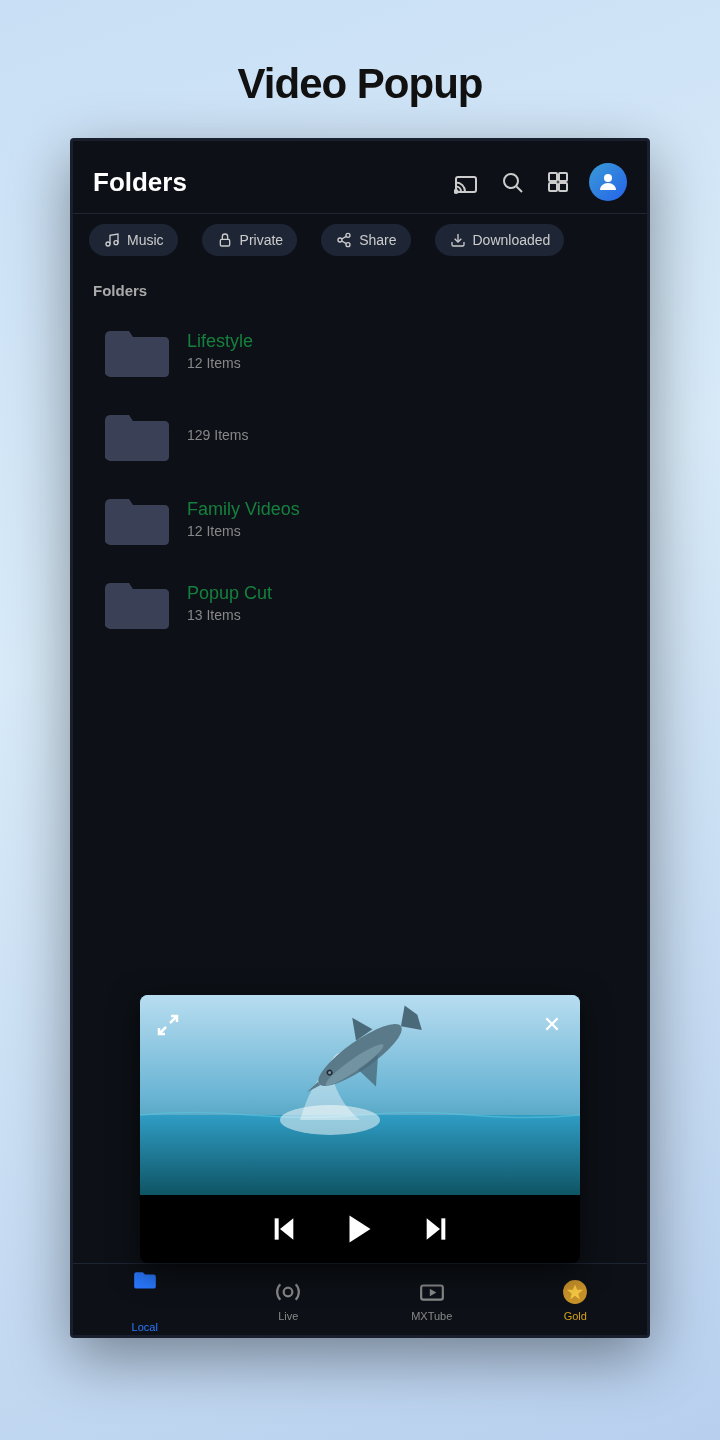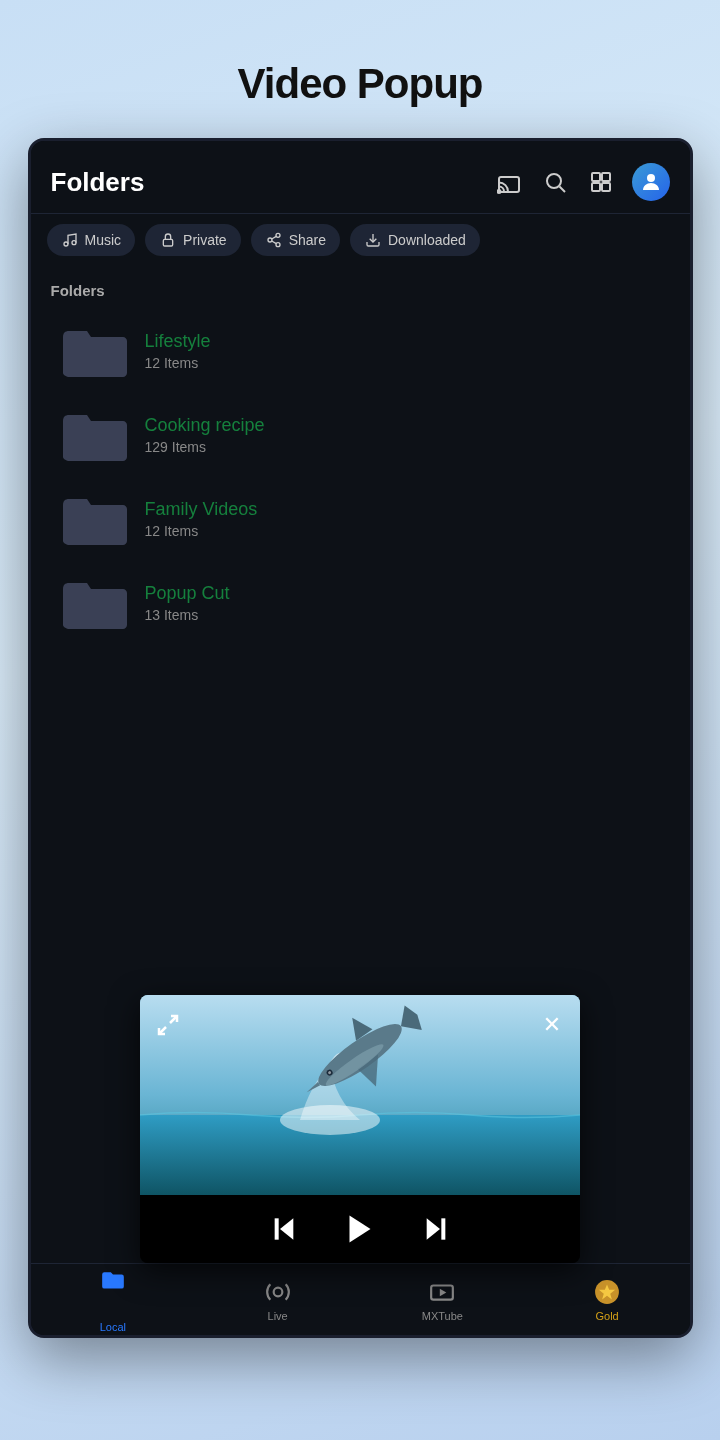--- a/index.html
+++ b/index.html
@@ -15,24 +15,24 @@
     }
     .page-title {
       font-size: 42px;
       font-weight: 900;
       color: #111;
       margin-top: 60px;
       margin-bottom: 30px;
       letter-spacing: -1px;
     }
     .phone-frame {
-      width: 665px;
+      width: 580px;
       height: 1200px;
       background: #0d1117;
-      border-radius: 16px;
+      border-radius: 4px;
       border: 3px solid #1a1f2e;
       overflow: hidden;
       display: flex;
       flex-direction: column;
       box-shadow: 0 20px 60px rgba(0,0,0,0.4);
       position: relative;
     }
     
     .header {
       background: #0d1117;
@@ -80,21 +80,21 @@
     .avatar-btn svg {
       width: 24px;
       height: 24px;
       fill: white;
     }
     
     .filter-tabs {
       background: #0d1117;
       padding: 10px 16px;
       display: flex;
-      gap: 10px;
+      gap: 24px;
       overflow-x: auto;
       scrollbar-width: none;
       align-items: center;
     }
     .filter-tab {
       background: #1e2535;
       border-radius: 20px;
       padding: 7px 14px;
       display: flex;
       align-items: center;
@@ -366,21 +366,20 @@
         </div>
       </div>
 
       <div class="folder-item">
         <div class="folder-icon">
           <svg viewBox="0 0 70 56" fill="none">
             <path d="M4 14 C4 10 6 8 10 8 L28 8 L32 14 L64 14 C66 14 68 16 68 18 L68 50 C68 52 66 54 64 54 L10 54 C8 54 4 52 4 50 Z" fill="#3a4055"></path>
           </svg>
         </div>
         <div class="folder-info">
-          <div class="folder-name">Cooking recipe</div>
           <div class="folder-count">129 Items</div>
         </div>
       </div>
 
       <div class="folder-item">
         <div class="folder-icon">
           <svg viewBox="0 0 70 56" fill="none">
             <path d="M4 14 C4 10 6 8 10 8 L28 8 L32 14 L64 14 C66 14 68 16 68 18 L68 50 C68 52 66 54 64 54 L10 54 C8 54 4 52 4 50 Z" fill="#3a4055"></path>
           </svg>
         </div>

